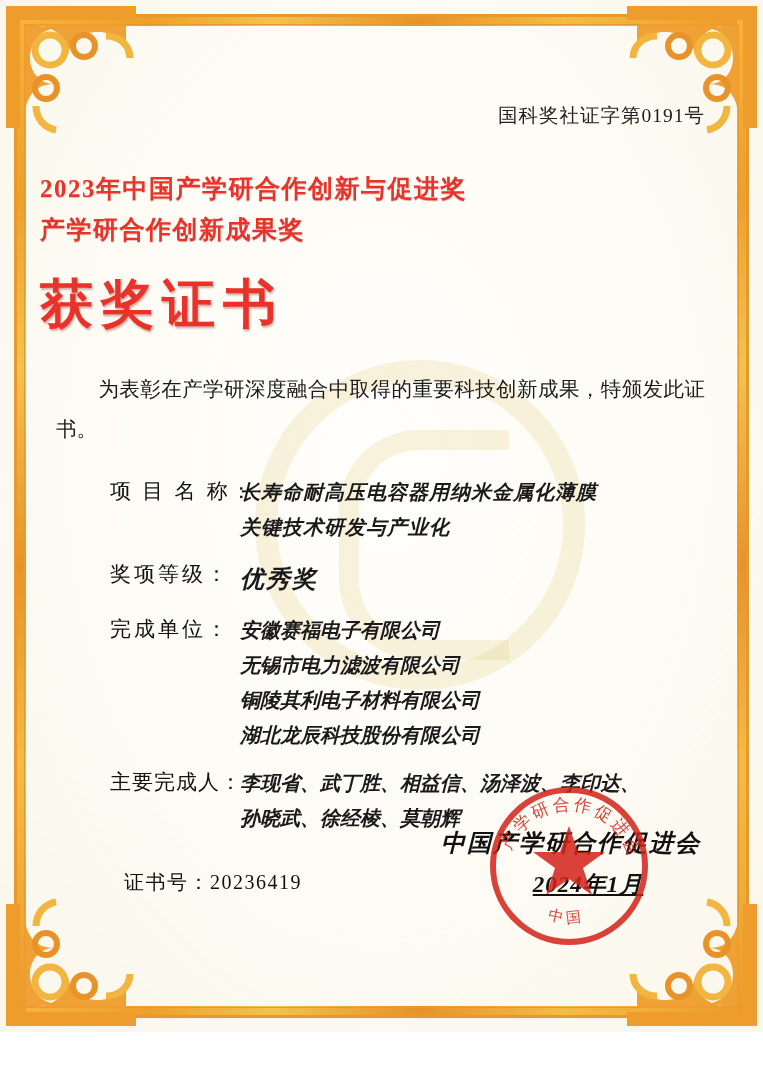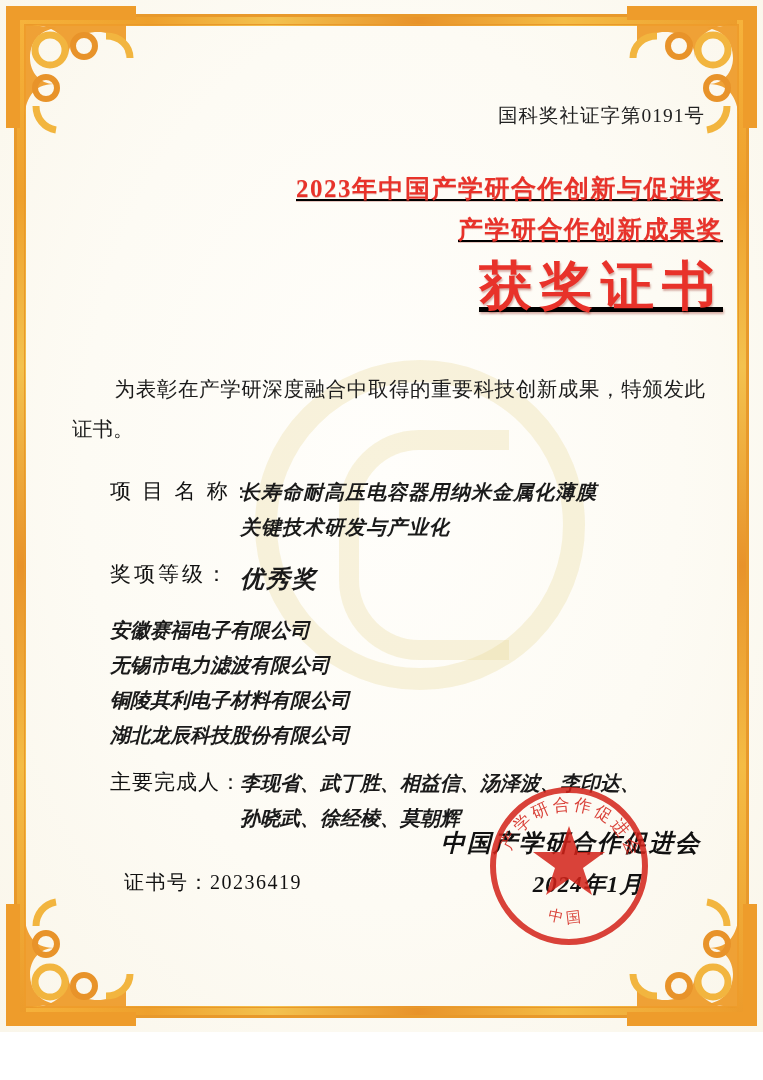--- a/index.html
+++ b/index.html
@@ -125,43 +125,43 @@
     letter-spacing: 1px;
     color: #222;
     font-family: "Liberation Serif", "DejaVu Serif", serif;
   }
 
   .title-block {
     position: absolute;
     left: 0;
     right: 0;
     top: 128px;
-    text-align: right;
-    text-decoration: underline;
+    text-align: left;
   }
   .title-line1,
   .title-line2 {
     color: #e8322a;
     font-weight: bold;
     font-size: 25px;
     letter-spacing: 1.5px;
     line-height: 1.65;
     text-shadow: 0 1px 0 rgba(160,30,20,0.25);
   }
   .title-big {
     color: #e8322a;
     font-weight: bold;
     font-size: 53px;
     letter-spacing: 8px;
+    margin-top: 18px;
     text-shadow: 1px 2px 2px rgba(140,25,15,0.35);
   }
 
   .intro {
     position: absolute;
-    left: 32px;
+    left: 16px;
     right: 18px;
     top: 330px;
     font-size: 20.5px;
     line-height: 1.95;
     color: #1b1b1b;
     text-align: justify;
   }
   .intro .indent { display: inline-block; width: 42px; }
 
   .fields {
@@ -222,20 +222,21 @@
   }
   .sign-date {
     font-size: 23px;
     letter-spacing: 1px;
     color: #111;
     margin-top: 10px;
     margin-left: 34px;
     font-style: italic;
     font-weight: bold;
     white-space: nowrap;
+    text-decoration: underline;
   }
 
   .cert-no {
     position: absolute;
     left: 84px;
     bottom: 96px;
     font-size: 20px;
     letter-spacing: 1.5px;
     color: #111;
   }
@@ -349,20 +350,21 @@
       </div>
 
       <div class="field-row">
         <div class="field-label">奖项等级：</div>
         <div class="field-value award">
           <div>优秀奖</div>
         </div>
       </div>
 
       <div class="field-row">
+        <div class="field-label">完成单位：</div>
         <div class="field-value">
           <div>安徽赛福电子有限公司</div>
           <div>无锡市电力滤波有限公司</div>
           <div>铜陵其利电子材料有限公司</div>
           <div>湖北龙辰科技股份有限公司</div>
         </div>
       </div>
 
       <div class="field-row">
         <div class="field-label wide">主要完成人：</div>

